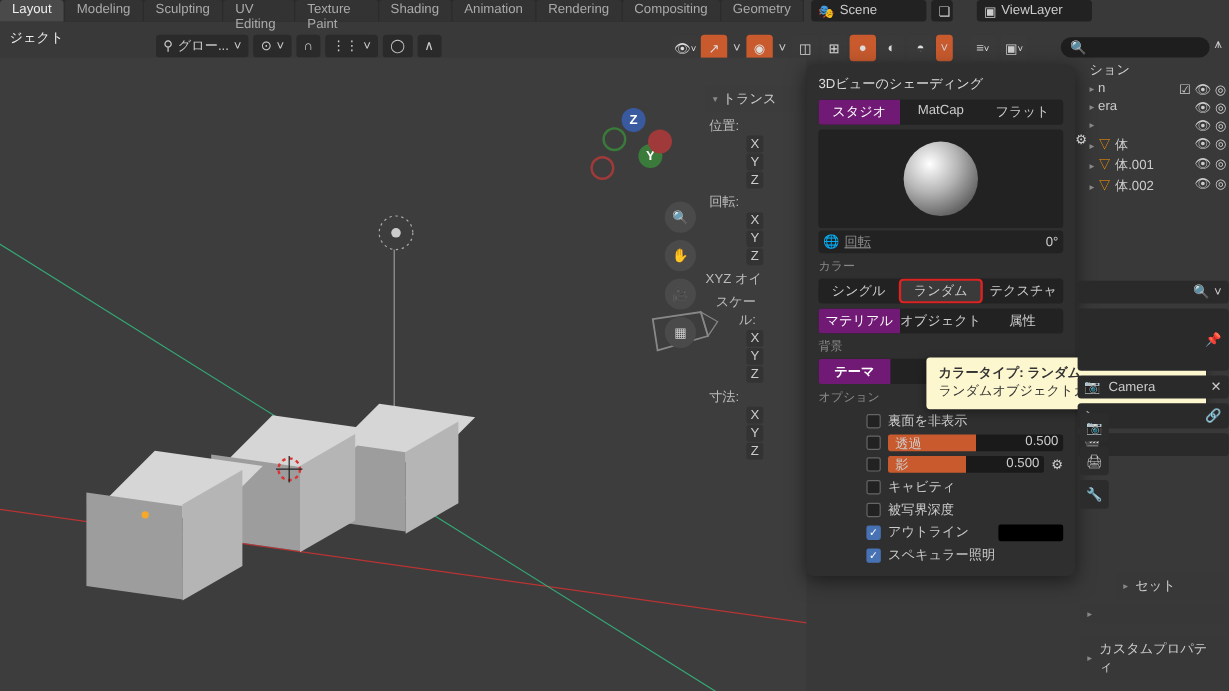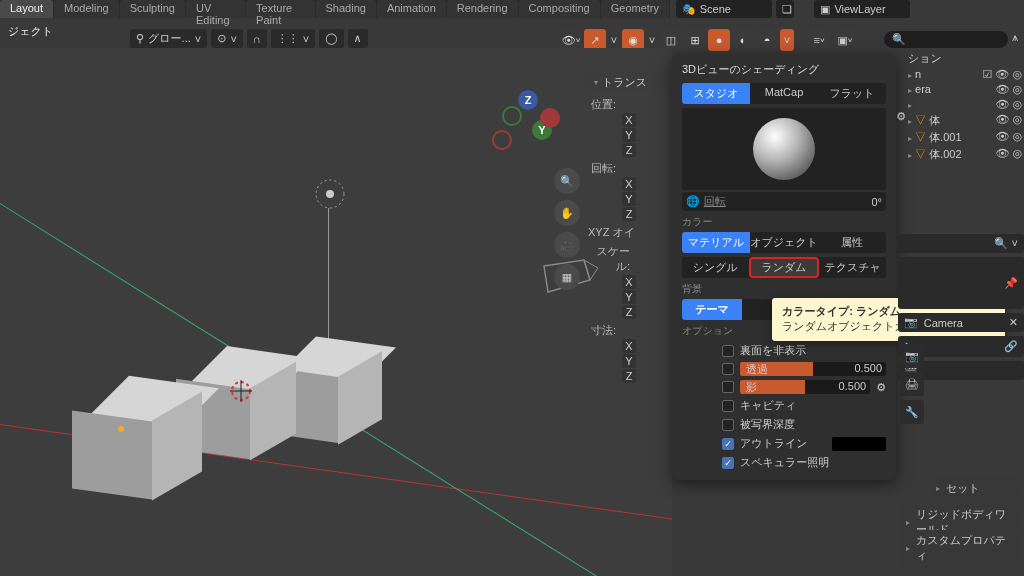--- a/index.html
+++ b/index.html
@@ -60,21 +60,21 @@
   .n-label { width: 34px; text-align: right; padding-right: 6px; color: #bbb; }
   .n-axis { width: 14px; background: #333; text-align: center; border-radius: 2px; padding: 1px 0; margin-bottom:1px; }
   .n-sec { margin-top: 4px; }
 
   
   .popover { position: absolute; top: 54px; left: 672px; width: 224px; background: #2f2f2f; border-radius: 6px; padding: 8px 10px; box-shadow: 0 4px 16px rgba(0,0,0,.5); }
   .pop-title { color: #ddd; margin-bottom: 6px; }
   .pop-sec-label { color: #888; margin: 4px 0 3px; font-size: 10px; }
   .seg { display: flex; background: #222; border-radius: 3px; overflow: hidden; margin-bottom: 4px; }
   .seg > div { flex: 1; text-align: center; padding: 3px 0; color: #ccc; }
-  .seg > div.on { background: #3b82f6; color: #fff; }
+  .seg > div.on { background: #701a75; color: #fff; }
   .seg > div.hl { border: 2px solid #d22; border-radius: 4px; padding: 1px 0; background:#3a3a3a; }
   .preview { height: 82px; background: #222; border-radius: 3px; display: flex; align-items: center; justify-content: center; position: relative; margin-bottom:2px; }
   .sphere { width: 62px; height: 62px; border-radius: 50%; background: radial-gradient(circle at 35% 30%, #fff, #b5b5b5 40%, #666 75%, #444); }
   .gear-r { position: absolute; right: -20px; top: 2px; }
   .row-inline { display: flex; gap: 4px; align-items: center; margin-bottom: 2px; background:#222; border-radius:3px; padding:2px 4px; }
   .chk { display: flex; align-items: center; gap: 6px; padding: 2px 0; margin-left: 40px; }
   .chk .box { width: 12px; height: 12px; border: 1px solid #666; border-radius: 2px; display: flex; align-items: center; justify-content: center; font-size: 9px; background:#222; }
   .chk .box.on { background: #4772b3; border-color: #4772b3; color: #fff; }
   .slider { flex: 1; height: 14px; background: linear-gradient(90deg, #c85a2e 50%, #1a1a1a 50%); border-radius: 2px; position: relative; }
   .slider .val { position: absolute; right: 4px; top: 0; color: #ccc; text-align: right; }
@@ -325,28 +325,28 @@
     <span class="gear-r">⚙</span>
   </div>
   <div class="row-inline">
     <span>🌐</span>
     <span style="flex:1;text-align:left;color:#888;text-decoration:underline;">回転</span>
     <span>0°</span>
   </div>
 
   <div class="pop-sec-label">カラー</div>
   <div class="seg">
+    <div>シングル</div>
+    <div class="hl">ランダム</div>
+    <div>テクスチャ</div>
+  </div>
+  <div class="seg">
     <div class="on">マテリアル</div>
     <div>オブジェクト</div>
     <div>属性</div>
-  </div>
-  <div class="seg">
-    <div>シングル</div>
-    <div class="hl">ランダム</div>
-    <div>テクスチャ</div>
   </div>
 
   <div class="pop-sec-label">背景</div>
   <div class="seg">
     <div class="on" style="flex:0 0 60px;font-weight:bold;">テーマ</div>
     <div style="flex:1;"></div>
   </div>
 
   <div class="pop-sec-label">オプション</div>
   <div class="chk">
@@ -448,18 +448,17 @@
   <div class="ptab">🖨</div>
   <div class="ptab">🔧</div>
 </div>
 
 <div class="accordion" style="top:478px;">
     <span class="tri">▸</span>
     <span>セット</span>
   </div>
 <div class="accordion" style="top:504px;width:122px;left:900px;">
     <span class="tri">▸</span>
-    <span>リジッドボディワールド</span>
   </div>
 <div class="accordion" style="top:530px;width:122px;left:900px;">
     <span class="tri">▸</span>
     <span>カスタムプロパティ</span>
   </div>
 
 </body></html>

